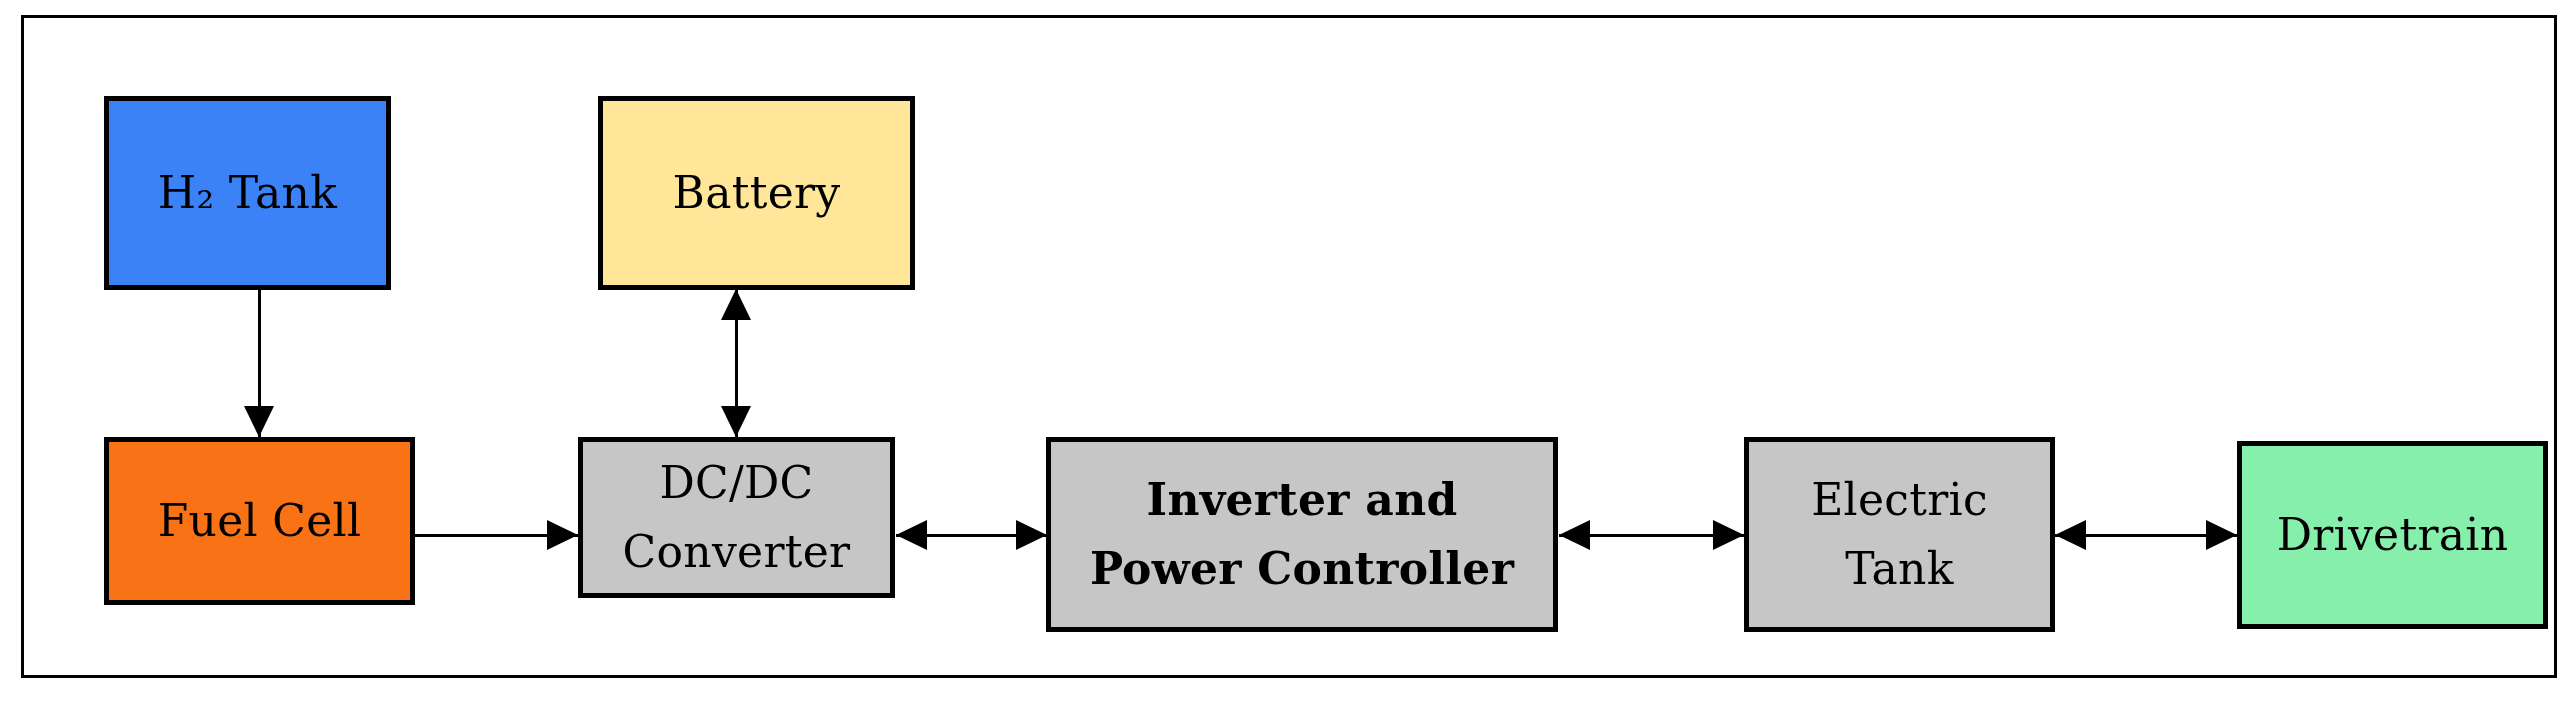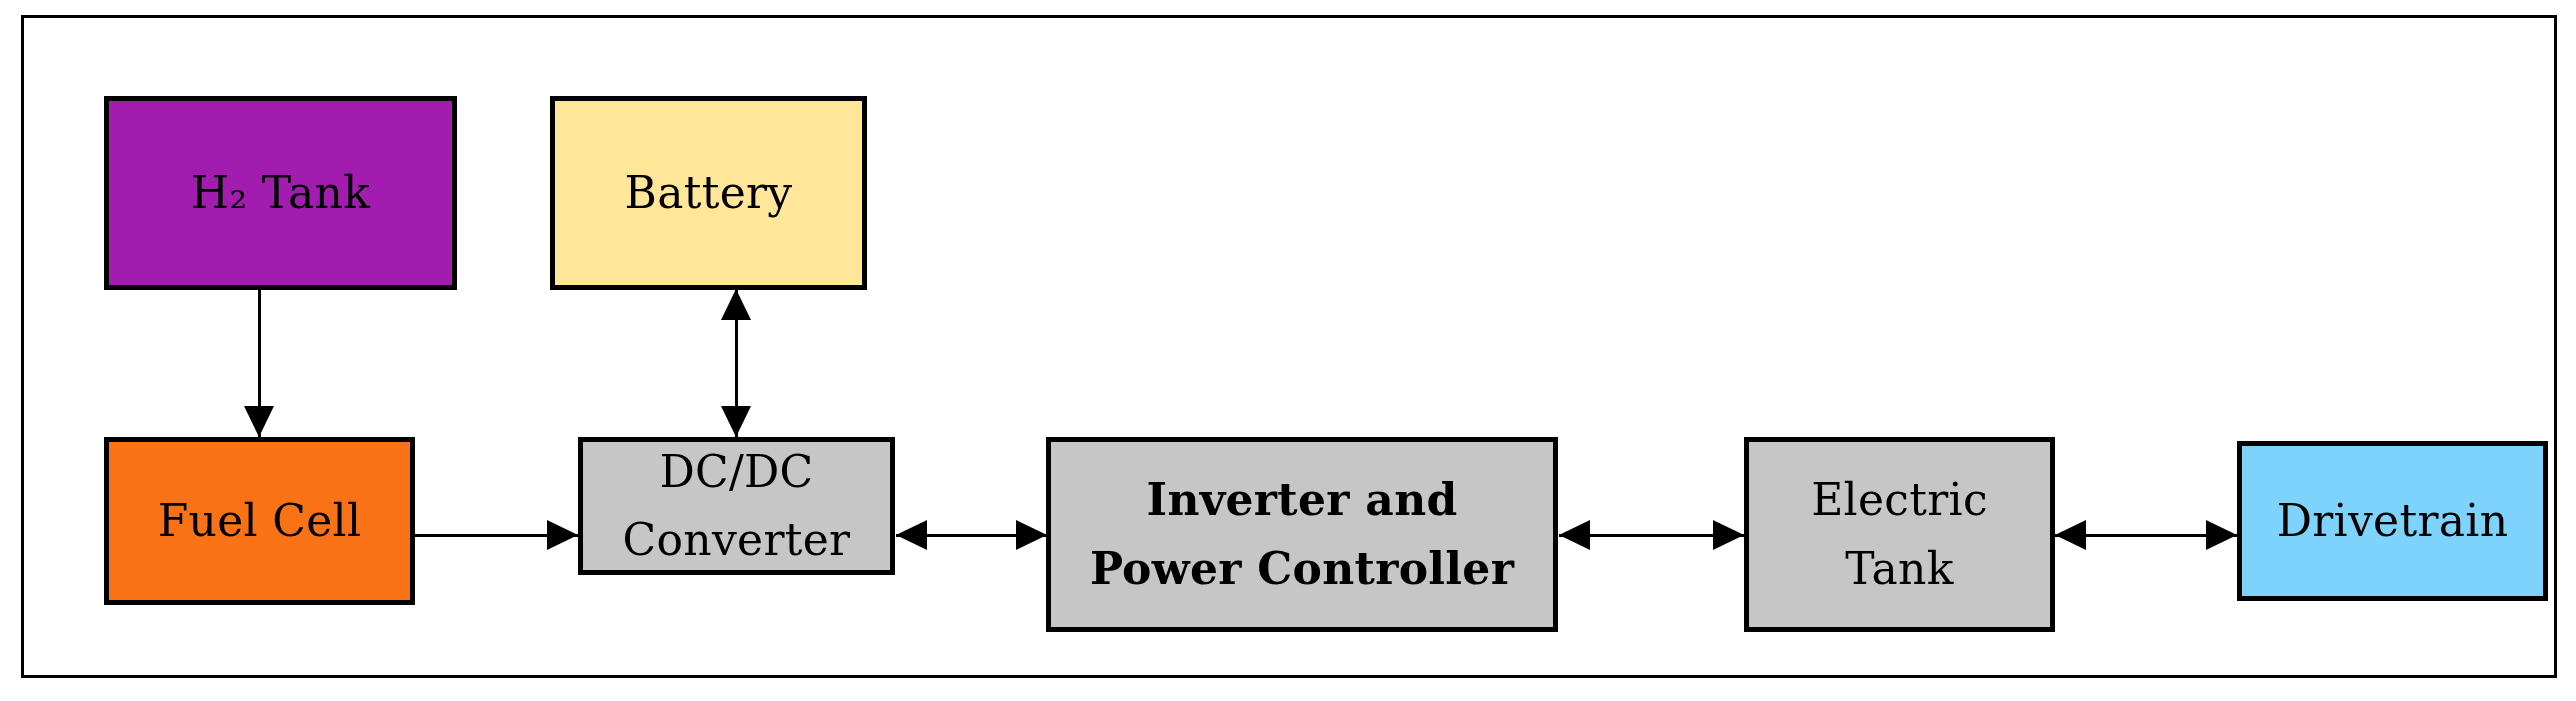--- a/index.html
+++ b/index.html
@@ -62,48 +62,48 @@
     border-right: 15px solid transparent;
     border-bottom: 31px solid #000000;
   }
 </style>
 </head>
 <body>
 
 <div class="stage">
   <div class="frame"></div>
 
-  <div class="box" style="left: 104px; top: 96px; width: 353px; height: 194px; background-color: #a21caf;">
+  <div class="box" style="left: 104px; top: 96px; width: 287px; height: 194px; background-color: #3b82f6;">
     <div class="label">H₂ Tank</div>
   </div>
 
-  <div class="box" style="left: 550px; top: 96px; width: 317px; height: 194px; background-color: rgb(255, 230, 153);">
+  <div class="box" style="left: 598px; top: 96px; width: 317px; height: 194px; background-color: rgb(255, 230, 153);">
     <div class="label">Battery</div>
   </div>
 
   <div class="box" style="left: 104px; top: 437px; width: 311px; height: 168px; background-color: #f97316;">
     <div class="label">Fuel Cell</div>
   </div>
 
-  <div class="box" style="left: 578px; top: 437px; width: 317px; height: 138px; background-color: rgb(198, 198, 198);">
+  <div class="box" style="left: 578px; top: 437px; width: 317px; height: 161px; background-color: rgb(198, 198, 198);">
     <div class="label">DC/DC
 Converter</div>
   </div>
 
   <div class="box" style="left: 1046px; top: 437px; width: 512px; height: 195px; background-color: rgb(198, 198, 198); font-weight: bold;">
     <div class="label">Inverter and
 Power Controller</div>
   </div>
 
   <div class="box" style="left: 1744px; top: 437px; width: 311px; height: 195px; background-color: rgb(198, 198, 198);">
     <div class="label">Electric
 Tank</div>
   </div>
 
-  <div class="box" style="left: 2237px; top: 441px; width: 311px; height: 160px; background-color: #7dd3fc;">
+  <div class="box" style="left: 2237px; top: 441px; width: 311px; height: 188px; background-color: #86efac;">
     <div class="label">Drivetrain</div>
   </div>
 
   <div class="arrow v" style="left:258px; top:289px; height:148px;">
     <i class="head down"></i>
   </div>
 
   <div class="arrow v" style="left:735px; top:289px; height:148px;">
     <i class="head up"></i>
     <i class="head down"></i>

